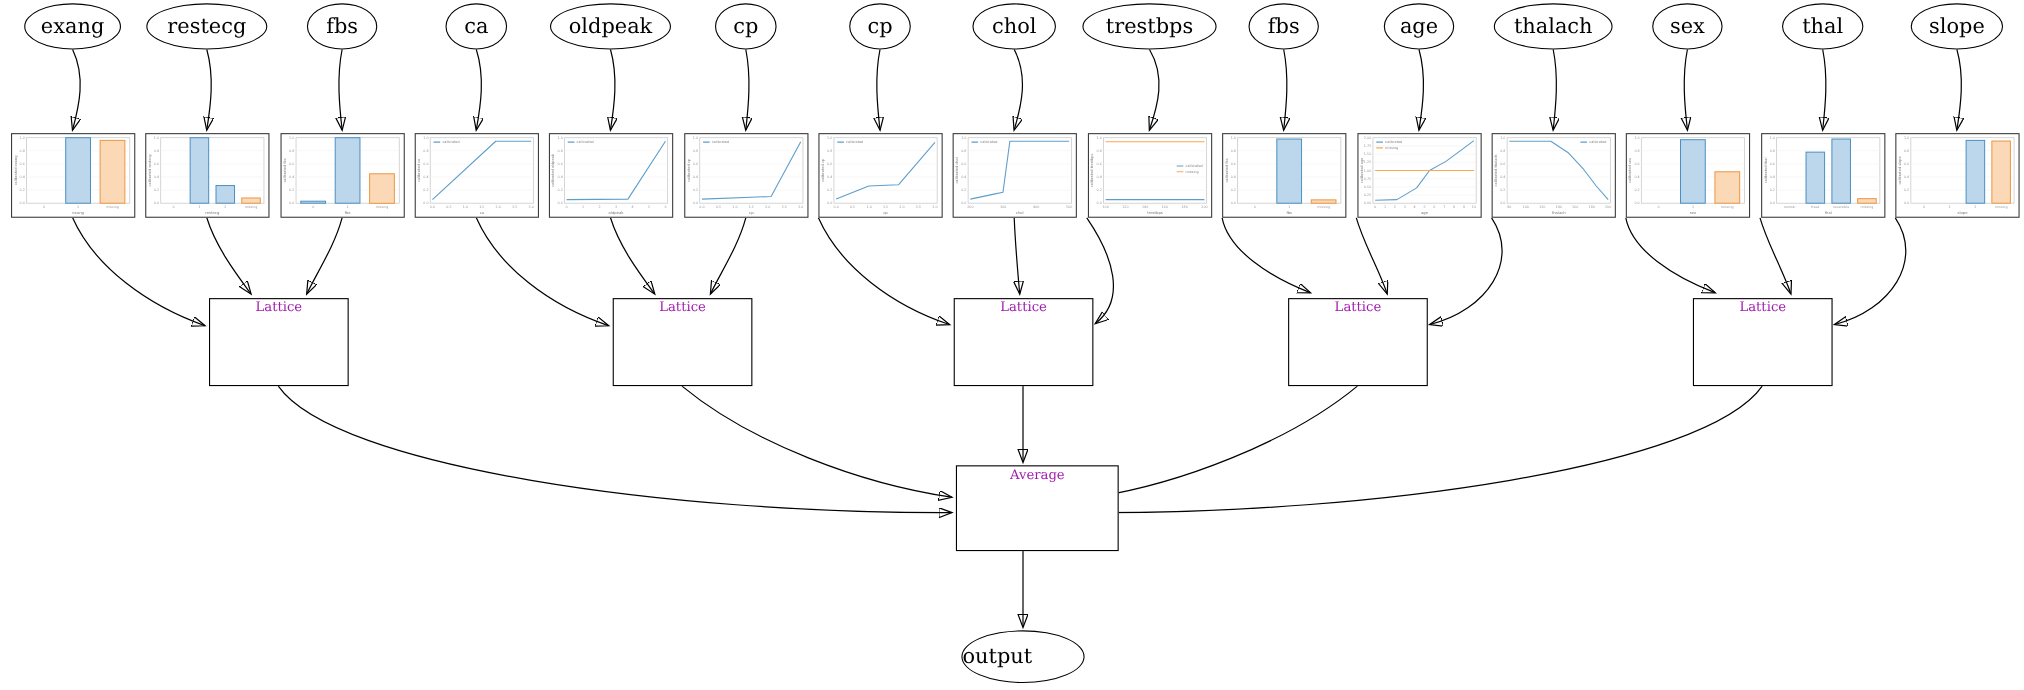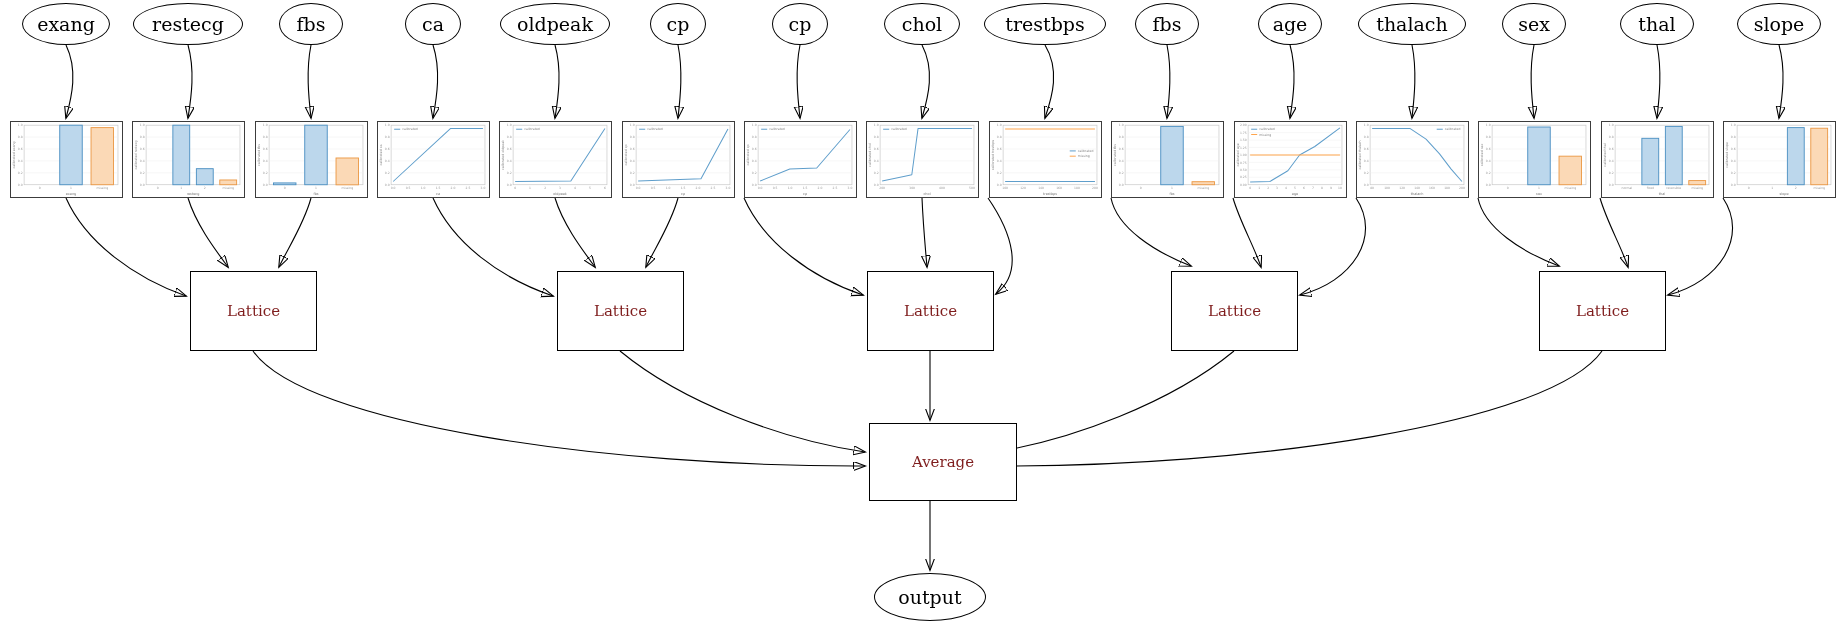--- a/index.html
+++ b/index.html
@@ -5,26 +5,26 @@
   *{margin:0;padding:0;box-sizing:border-box}
   html,body{background:#ffffff}
   .canvas{position:relative;width:1840px;height:627px;background:#fff;
           font-family:"DejaVu Serif",serif;overflow:hidden}
   #edges{position:absolute;left:0;top:0;width:1840px;height:627px;pointer-events:none}
   #edges path{fill:none;stroke:#000;stroke-width:1.1}
   .node-ellipse{position:absolute;height:42px;border:1.5px solid #000;border-radius:50%;
                 display:flex;align-items:center;justify-content:center;
                 font-size:19px;color:#000;background:#fff}
   .node-box{position:absolute;border:1.4px solid #000;background:#fff;
-            display:flex;align-items:center;justify-content:center;font-size:15px;color:#7f1d1d}
+            display:flex;justify-content:center;font-size:12px;color:#a21caf}
   .lattice{width:127px;height:80px;top:271px}
   .average{left:869px;top:423px;width:148px;height:78px}
   .output-ellipse{position:absolute;left:874px;top:573px;width:112px;height:48px;
                   border:1.4px solid #000;border-radius:50%;background:#fff;
-                  display:flex;align-items:center;justify-content:center;font-size:19px}
+                  display:flex;align-items:center;justify-content:flex-start;font-size:19px}
   .thumb{position:absolute;top:121px;width:113px;height:77px;border:1.6px solid #3c3c3c;background:#fff}
   .thumb svg{display:block;width:100%;height:100%;font-family:"DejaVu Sans",sans-serif}
 </style>
 </head>
 <body>
 
 <div class="canvas">
 
   <svg id="edges">
     <defs>

